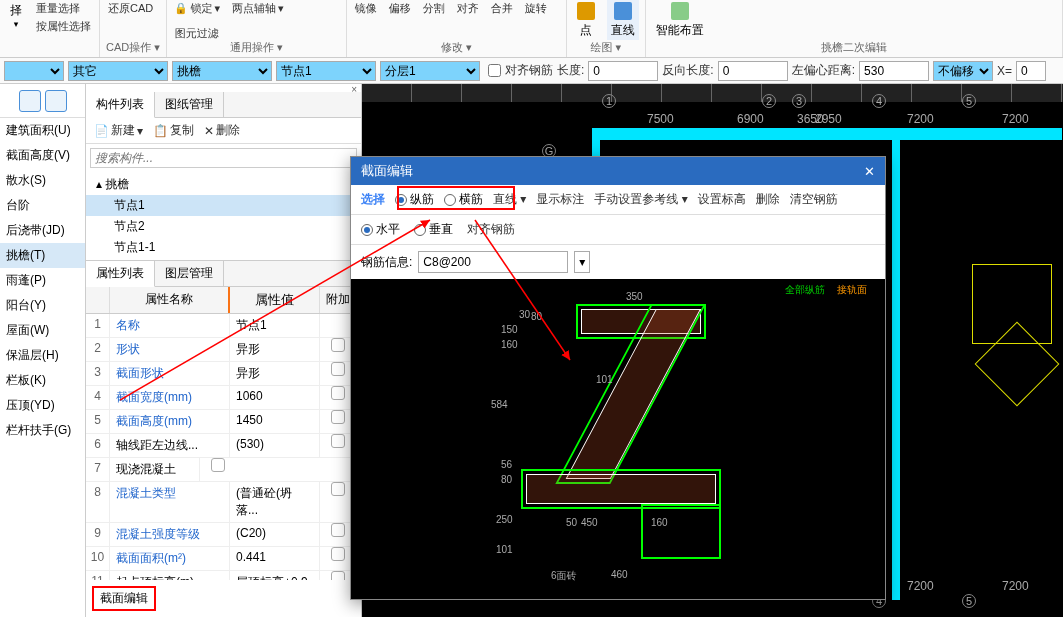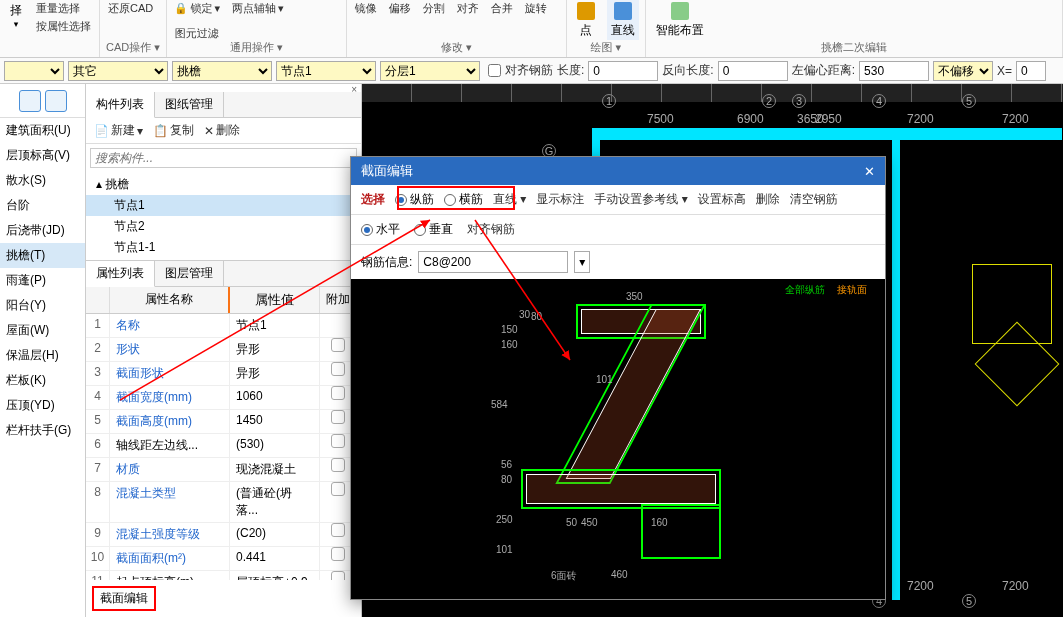--- a/index.html
+++ b/index.html
@@ -7,21 +7,21 @@
 
 .ribbon { height: 58px; background: #fafafa; border-bottom: 1px solid #ccc; display: flex; }
 .ribbon-group { display: flex; flex-direction: column; justify-content: space-between; padding: 0 6px; border-right: 1px solid #ddd; }
 .ribbon-items { display: flex; gap: 8px; align-items: flex-start; flex-wrap: wrap; height: 40px; overflow: hidden; }
 .ribbon-btn { font-size: 11px; color: #333; display: flex; align-items: center; gap: 2px; cursor: pointer; padding: 1px 2px; white-space: nowrap; }
 .ribbon-label { font-size: 11px; color: #666; text-align: center; padding-bottom: 2px; }
 .ribbon-big { display: flex; flex-direction: column; align-items: center; padding: 2px 4px; }
 .ribbon-big-icon { width: 18px; height: 18px; background: #4a90d9; border-radius: 2px; margin-bottom: 2px; }
 
 .toolbar2 { height: 26px; background: #fafafa; border-bottom: 1px solid #ccc; display: flex; align-items: center; gap: 4px; padding: 0 4px; }
-.tb-select { height: 20px; font-size: 12px; border: 1px solid #aaa; background: #fef9c3; min-width: 60px; }
+.tb-select { height: 20px; font-size: 12px; border: 1px solid #aaa; background: #7dd3fc; min-width: 60px; }
 .tb-label { font-size: 12px; color: #333; }
 .tb-input { height: 20px; border: 1px solid #aaa; font-size: 12px; padding: 0 4px; width: 70px; }
 .tb-check { margin-left: 4px; }
 
 .main { display: flex; height: 533px; }
 .left-tree { width: 86px; background: #fff; border-right: 1px solid #ccc; overflow-y: auto; }
 .left-head { height: 34px; display: flex; gap: 4px; align-items: center; justify-content: center; border-bottom: 1px solid #ddd; }
 .view-btn { width: 22px; height: 22px; border: 1px solid #4a90d9; border-radius: 3px; background: #eaf3fb; }
 .tree-item { padding: 4px 6px; cursor: pointer; font-size: 12px; }
 .tree-item.sel { background: #d6e8f7; }
@@ -62,21 +62,21 @@
 .dim-text { position: absolute; top: 102px; color: #aaa; font-size: 12px; }
 .cyan-line { position: absolute; background: #00e5ff; }
 .shape-yellow { position: absolute; border: 1px solid #dd0; }
 
 
 .dialog { position: absolute; left: 350px; top: 156px; width: 536px; background: #fff; border: 1px solid #888; box-shadow: 0 4px 16px rgba(0,0,0,0.4); z-index: 100; }
 .dlg-title { background: #2a6bbf; color: #fff; padding: 5px 10px; font-size: 13px; display: flex; justify-content: space-between; align-items: center; }
 .dlg-close { cursor: pointer; }
 .dlg-toolbar { display: flex; align-items: center; gap: 10px; padding: 6px 10px; border-bottom: 1px solid #ddd; font-size: 12px; flex-wrap: wrap; }
 .dlg-tb-item { cursor: pointer; color: #333; }
-.dlg-tb-item.active { color: #b91c1c; font-weight: bold; }
+.dlg-tb-item.active { color: #3b82f6; font-weight: bold; }
 .radio { display: inline-flex; align-items: center; gap: 3px; }
 .radio-circle { width: 12px; height: 12px; border: 1px solid #666; border-radius: 50%; display: inline-block; position: relative; }
 .radio-circle.checked::after { content: ''; width: 6px; height: 6px; background: #2a6bbf; border-radius: 50%; position: absolute; top: 2px; left: 2px; }
 .dlg-row2 { display: flex; align-items: center; gap: 14px; padding: 6px 10px; font-size: 12px; border-bottom: 1px solid #ddd; }
 .dlg-row3 { display: flex; align-items: center; gap: 6px; padding: 6px 10px; font-size: 12px; }
 .dlg-input { border: 1px solid #aaa; height: 22px; width: 150px; padding: 0 4px; font-size: 12px; }
 .dlg-canvas { height: 320px; background: #000; position: relative; }
 .dlg-shape { position: absolute; border: 2px solid #0f0; }
 .dlg-inner-shape { position: absolute; border: 1px solid #fff; }
 .dlg-dim { position: absolute; color: #aaa; font-size: 10px; }
@@ -176,21 +176,21 @@
 
 <div class="main">
 
   <div class="left-tree">
     <div class="left-head">
       <div class="view-btn"></div>
       <div class="view-btn"></div>
     </div>
     <div id="tree-items">
         <div class="tree-item">建筑面积(U)</div>
-        <div class="tree-item">层顶标高(V)</div>
+        <div class="tree-item">截面高度(V)</div>
         <div class="tree-item">散水(S)</div>
         <div class="tree-item">台阶</div>
         <div class="tree-item">后浇带(JD)</div>
         <div class="tree-item sel">挑檐(T)</div>
         <div class="tree-item">雨蓬(P)</div>
         <div class="tree-item">阳台(Y)</div>
         <div class="tree-item">屋面(W)</div>
         <div class="tree-item">保温层(H)</div>
         <div class="tree-item">栏板(K)</div>
         <div class="tree-item">压顶(YD)</div>
@@ -258,21 +258,20 @@
           <div class="pr-attach"><span class="chk"></span></div>
         </div>
         <div class="prop-row">
           <div class="pr-num">6</div>
           <div class="pr-name ">轴线距左边线...</div>
           <div class="pr-val">(530)</div>
           <div class="pr-attach"><span class="chk"></span></div>
         </div>
         <div class="prop-row">
           <div class="pr-num">7</div>
-          <div class="pr-name blue">材质</div>
           <div class="pr-val">现浇混凝土</div>
           <div class="pr-attach"><span class="chk"></span></div>
         </div>
         <div class="prop-row">
           <div class="pr-num">8</div>
           <div class="pr-name blue">混凝土类型</div>
           <div class="pr-val">(普通砼(坍落...</div>
           <div class="pr-attach"><span class="chk"></span></div>
         </div>
         <div class="prop-row">

